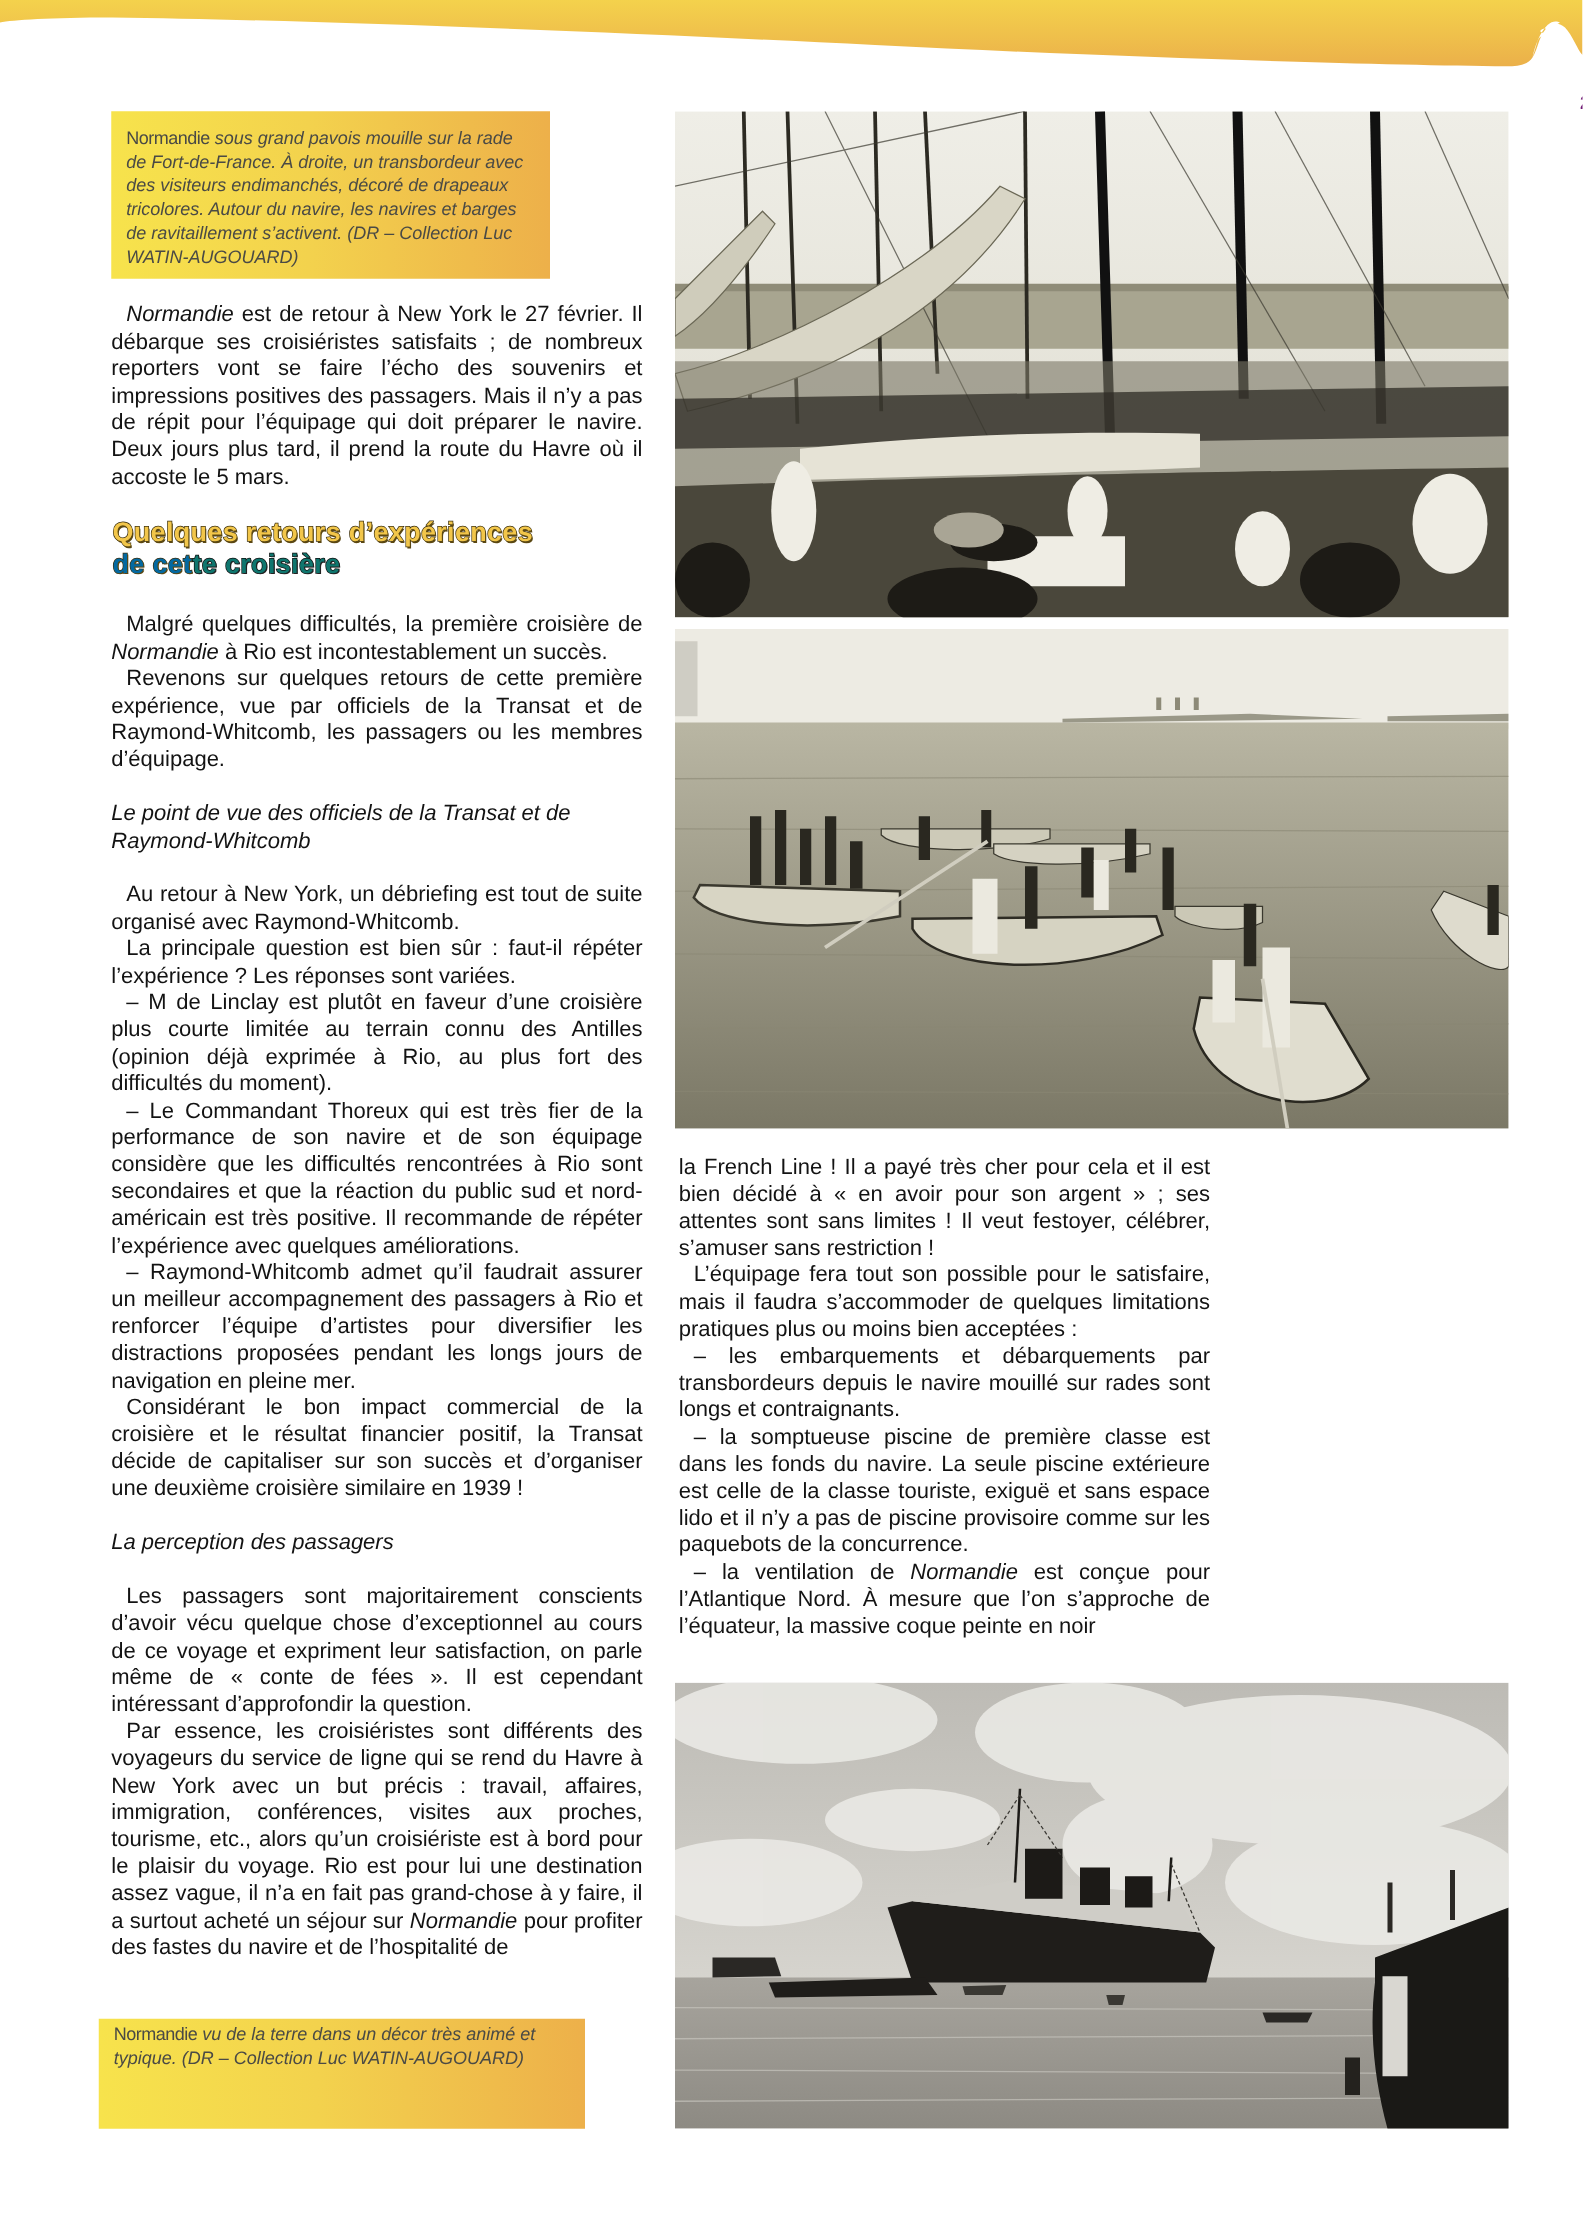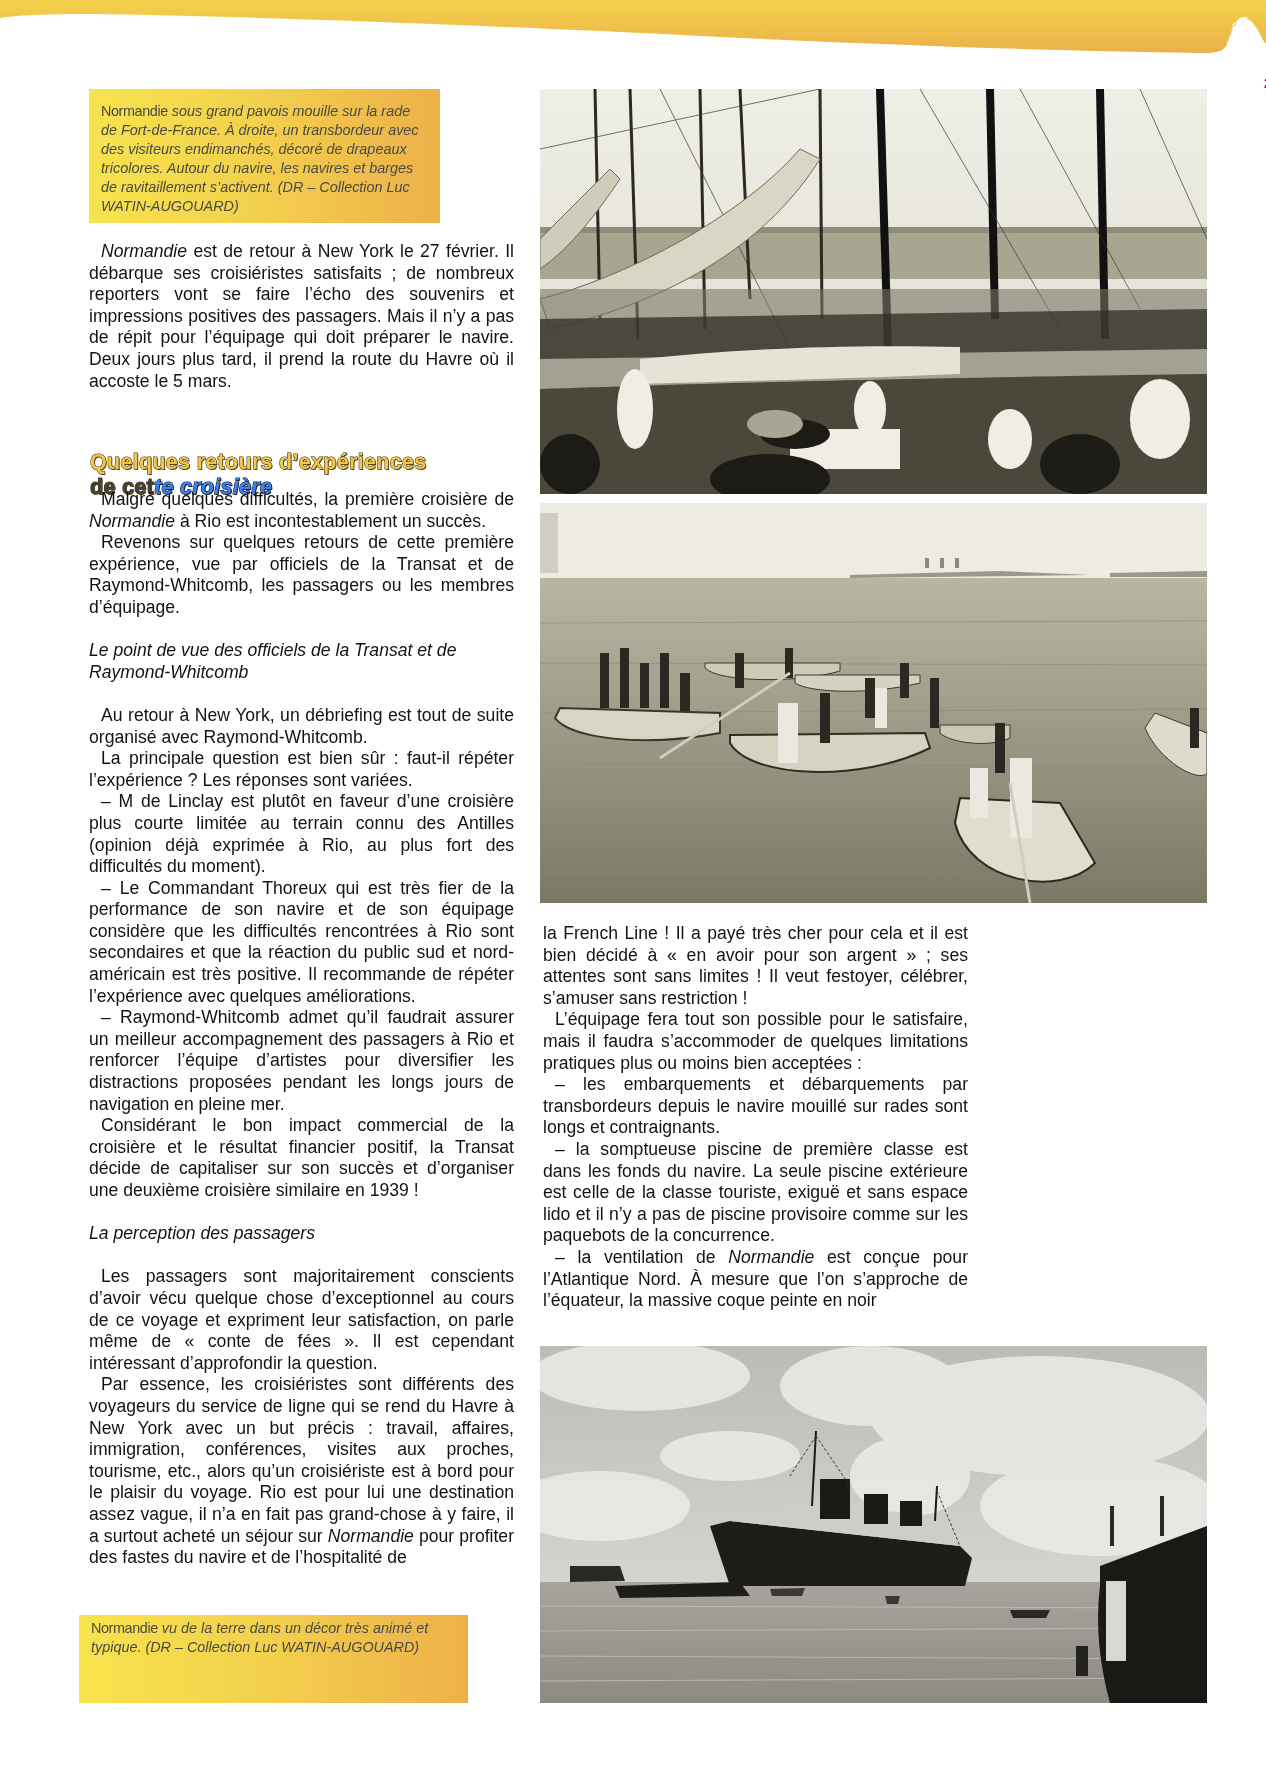--- a/index.html
+++ b/index.html
@@ -20,25 +20,25 @@
   .col p.noindent { text-indent: 0; }
   .col .gap { height: 21.6px; }
   .col em { font-style: italic; }
   .subhead { font-weight: normal; font-style: italic; font-size: 17.6px; line-height: 21.6px; text-indent: 0 !important; text-align: left; }
 
   .section-heading { position: absolute; left: 90px; top: 414px; width: 420px;
     font-family: "Liberation Sans", sans-serif; font-weight: bold; font-size: 21.5px; line-height: 25px;
     letter-spacing: 0.3px; }
   .section-heading .line { display: block; white-space: nowrap; }
   .hl-gold { color: #f2c64a; -webkit-text-stroke: 1.1px #3a2f10; paint-order: stroke fill;
-    text-shadow: 1px 1px 0 #5a4712; margin-top: 36px; }
-  .hl-orange { color: #404040; -webkit-text-stroke: 1.1px #3a2f10; paint-order: stroke fill;
     text-shadow: 1px 1px 0 #5a4712; }
-  .hl-white { color: #3b82f6; -webkit-text-stroke: 1.2px #111; paint-order: stroke fill;
-    text-shadow: 1px 1px 0 #222; font-style: italic; }
+  .hl-orange { color: #0369a1; -webkit-text-stroke: 1.1px #3a2f10; paint-order: stroke fill;
+    text-shadow: 1px 1px 0 #5a4712; }
+  .hl-white { color: #0f766e; -webkit-text-stroke: 1.2px #111; paint-order: stroke fill;
+    text-shadow: 1px 1px 0 #222; }
 
   .photo { position: absolute; overflow: hidden; }
   .photo svg { display: block; width: 100%; height: 100%; }
 </style>
 </head>
 <body>
 
 <svg class="header-band" viewBox="0 0 1266 60" preserveAspectRatio="none">
   <defs>
     <linearGradient id="bandGrad" x1="0" y1="0" x2="0" y2="1">

